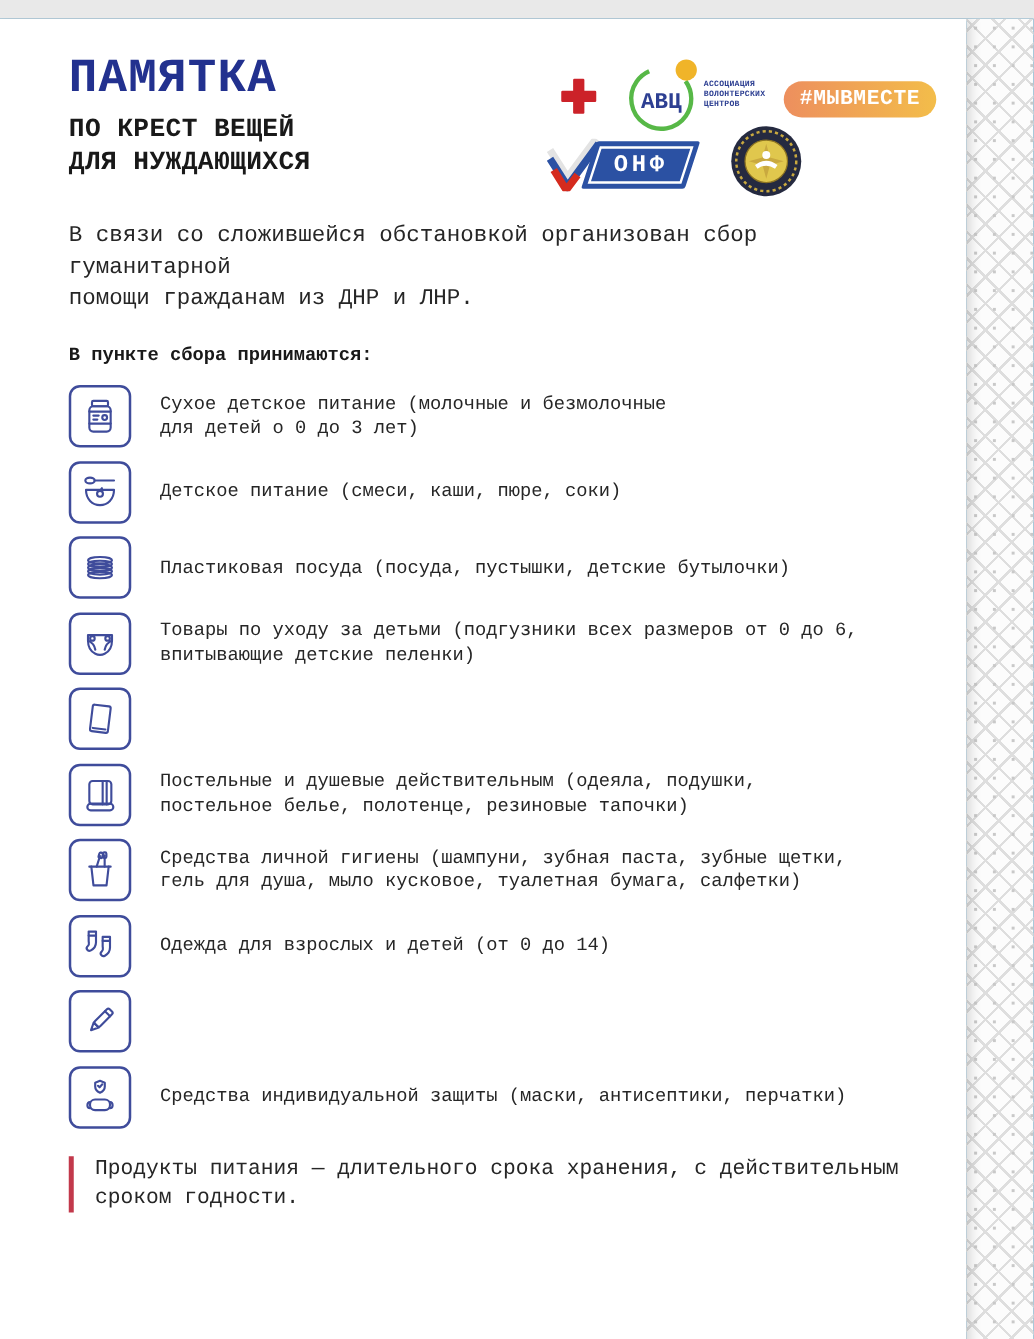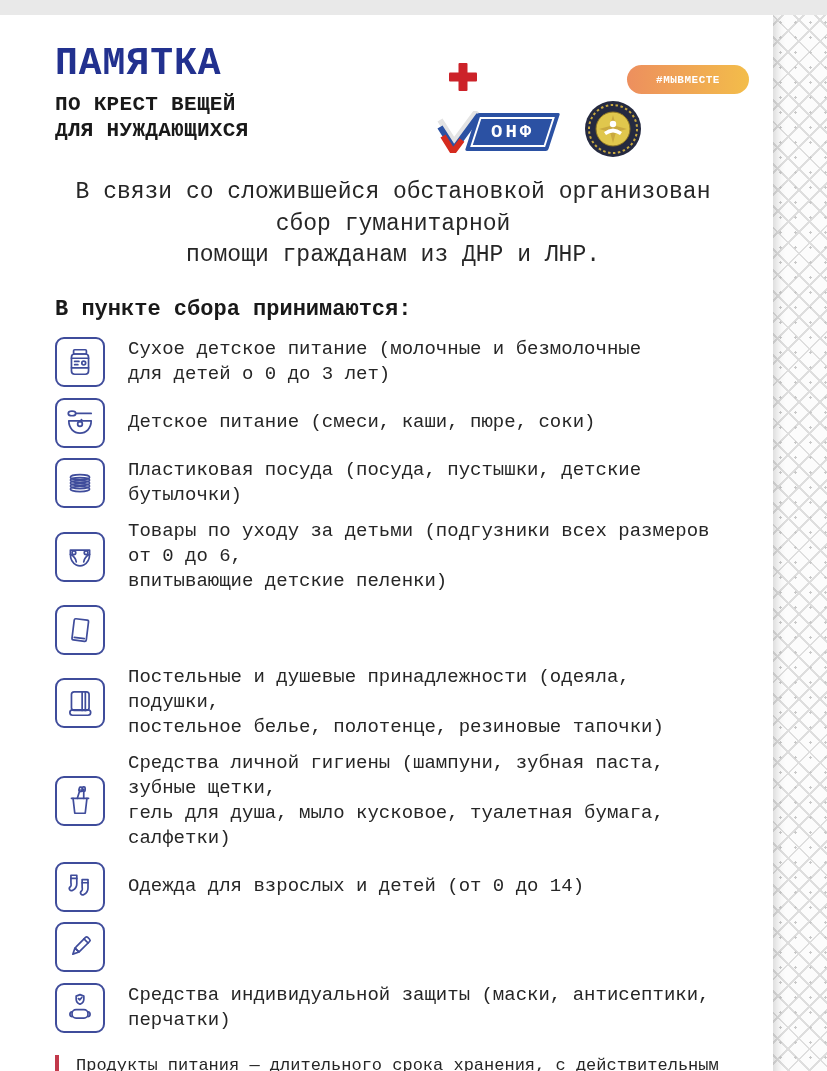--- a/index.html
+++ b/index.html
@@ -21,39 +21,39 @@
   
   .header{position:relative;height:116px;}
   .page-title{font-size:38px;font-weight:bold;color:#22318f;letter-spacing:1px;line-height:1;}
   .page-subtitle{margin-top:9px;font-size:21px;font-weight:bold;color:#191919;line-height:1.22;letter-spacing:.3px;}
 
   .logos{position:absolute;top:-10px;right:-18px;width:318px;height:126px;}
   .logo-redcross{position:absolute;left:0;top:10px;width:64px;height:64px;}
   .logo-avc{position:absolute;left:70px;top:8px;width:134px;height:66px;display:flex;align-items:center;}
   .avc-caption{font-size:6.5px;font-weight:bold;color:#2d3f92;line-height:1.25;margin-left:4px;letter-spacing:.2px;}
   .badge-myvmeste{position:absolute;left:196px;top:30px;width:122px;height:29px;border-radius:15px;
-    background:linear-gradient(90deg,#ed8f5e,#f3bd4a);color:#fff;font-weight:bold;font-size:11px;
+    background:linear-gradient(90deg,#ed8f5e,#f3bd4a);color:#fff;font-weight:bold;font-size:17px;
     display:flex;align-items:center;justify-content:center;letter-spacing:.5px;}
   .logo-onf{position:absolute;left:6px;top:76px;display:flex;align-items:center;height:42px;}
   .onf-plate{margin-left:-8px;background:#2b51a3;transform:skewX(-18deg);padding:4px;border-radius:2px;}
   .onf-inner{border:2px solid #fff;padding:2px 14px;}
   .onf-text{display:inline-block;transform:skewX(18deg);color:#fff;font-weight:bold;font-size:19px;letter-spacing:3px;}
   .logo-emblem{position:absolute;left:152px;top:64px;width:60px;height:60px;}
 
   
-  .intro{margin-top:16px;font-size:23px;color:#262626;line-height:1.38;text-align:center;}
-  .accept-heading{margin-top:25px;font-size:22px;font-weight:bold;color:#191919;}
+  .intro{margin-top:16px;font-size:18px;color:#262626;line-height:1.38;}
+  .accept-heading{margin-top:25px;font-size:15px;font-weight:bold;color:#191919;}
 
   
   .list{margin-top:15px;}
   .item{display:flex;align-items:center;margin-bottom:10.5px;min-height:48px;}
   .icon-box{flex:none;width:46px;height:46px;border:2.2px solid #3f4c9b;border-radius:9px;
     display:flex;align-items:center;justify-content:center;margin-right:23px;background:#fff;}
   .icon-box svg{stroke:#3f4c9b;fill:none;stroke-width:1.6;stroke-linecap:round;stroke-linejoin:round;}
-  .item-text{font-size:19px;color:#262626;line-height:1.32;}
+  .item-text{font-size:15px;color:#262626;line-height:1.32;}
 
   
   .warning{margin-top:22px;border-left:4px solid #c2394b;padding-left:17px;width:660px;
     font-size:17px;color:#262626;line-height:1.33;}
   .warning .p2{margin-top:17px;}
   b{font-weight:bold;}
 </style>
 </head>
 <body>
 
@@ -75,20 +75,30 @@
             </defs>
           <text font-size="7.4" font-weight="bold" fill="#cc2229" letter-spacing="1.5">
             <textPath href="#rcírc">РОССИЙСКИЙ КРАСНЫЙ КРЕСТ</textPath>
           </text>
           <g fill="#cc2229" stroke="none">
             <rect x="27.5" y="18" width="9" height="28" rx="1"></rect>
             <rect x="18" y="27.5" width="28" height="9" rx="1"></rect>
           </g>
         </svg>
 
+        <div class="logo-avc">
+          <svg width="58" height="64" viewBox="0 0 58 64">
+            <circle cx="28" cy="35" r="24" stroke="#57b847" stroke-width="3.5" fill="none" stroke-dasharray="118 33" stroke-dashoffset="-8" transform="rotate(-55 28 35)"></circle>
+            <circle cx="48" cy="12" r="8.5" fill="#f0b429" stroke="none"></circle>
+            <text x="28" y="42" text-anchor="middle" font-size="18" font-weight="bold" fill="#2d3f92">АВЦ</text>
+          </svg>
+          <div class="avc-caption pre">АССОЦИАЦИЯ
+ВОЛОНТЕРСКИХ
+ЦЕНТРОВ</div>
+        </div>
 
         <div class="badge-myvmeste">#МЫВМЕСТЕ</div>
 
         <div class="logo-onf">
           <svg width="42" height="42" viewBox="0 0 42 42">
             <polyline points="3,9 17,31 40,0" stroke="#e3e3e3" stroke-width="6" fill="none"></polyline>
             <polyline points="3,16 17,38 42,4" stroke="#2b51a3" stroke-width="6" fill="none"></polyline>
             <polyline points="6,25 16,41 25,29" stroke="#d52b1e" stroke-width="6" fill="none"></polyline>
           </svg>
           <div class="onf-plate">
@@ -186,21 +196,21 @@
 
       <div class="item">
         <div class="icon-box">
           <svg width="32" height="32" viewBox="0 0 30 30">
             <rect x="7" y="4.5" width="16.5" height="17.5" rx="2.5"></rect>
             <line x1="17" y1="4.5" x2="17" y2="22"></line>
               <line x1="20" y1="4.5" x2="20" y2="22"></line>
             <rect x="5.5" y="21.5" width="19.5" height="5" rx="2.5"></rect>
           </svg>
         </div>
-        <div class="item-text pre">Постельные и душевые принадлежности  (одеяла, подушки,
+        <div class="item-text pre">Постельные и душевые действительным  (одеяла, подушки,
 постельное белье, полотенце, резиновые тапочки)</div>
       </div>
 
       <div class="item">
         <div class="icon-box">
           <svg width="32" height="32" viewBox="0 0 30 30">
             <path d="M8.5 12.5 l1.6 14 h9.8 l1.6 -14"></path>
             <line x1="7" y1="12.5" x2="23" y2="12.5"></line>
             <line x1="12.5" y1="12.5" x2="15" y2="4.5"></line>
               <rect x="14.2" y="2" width="2.8" height="4" rx="1" transform="rotate(17 15.6 4)"></rect>

